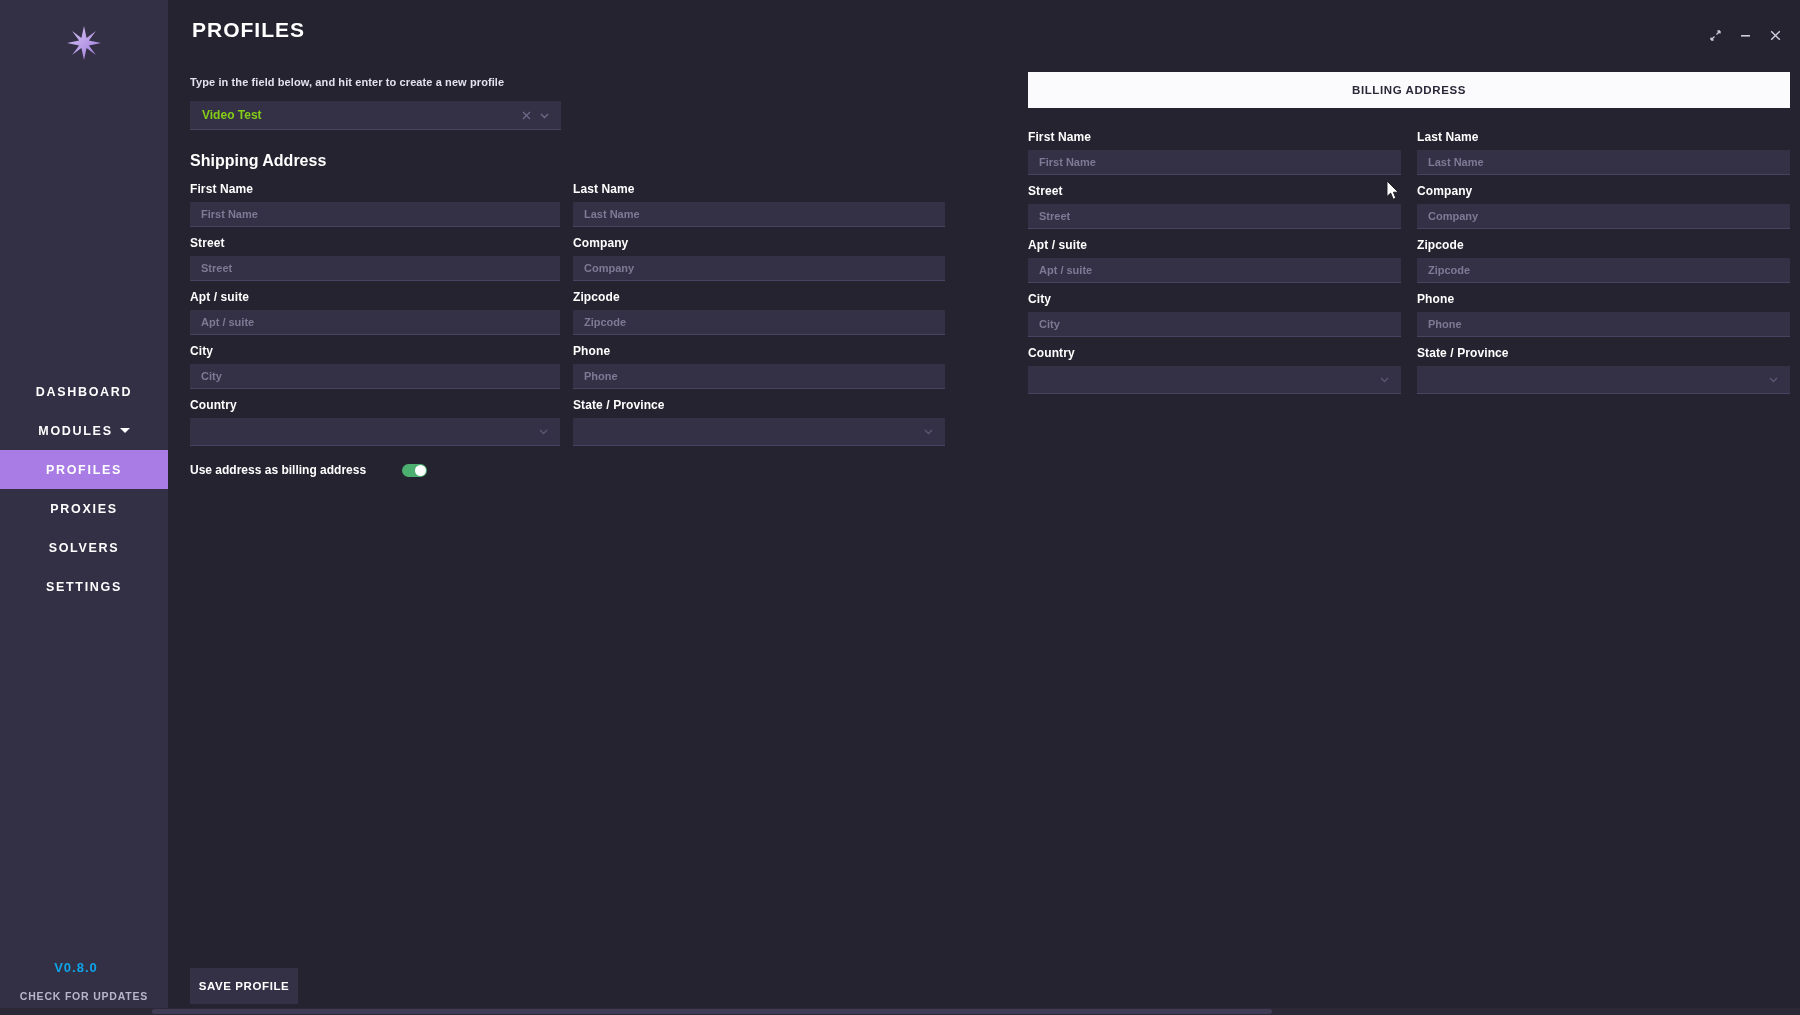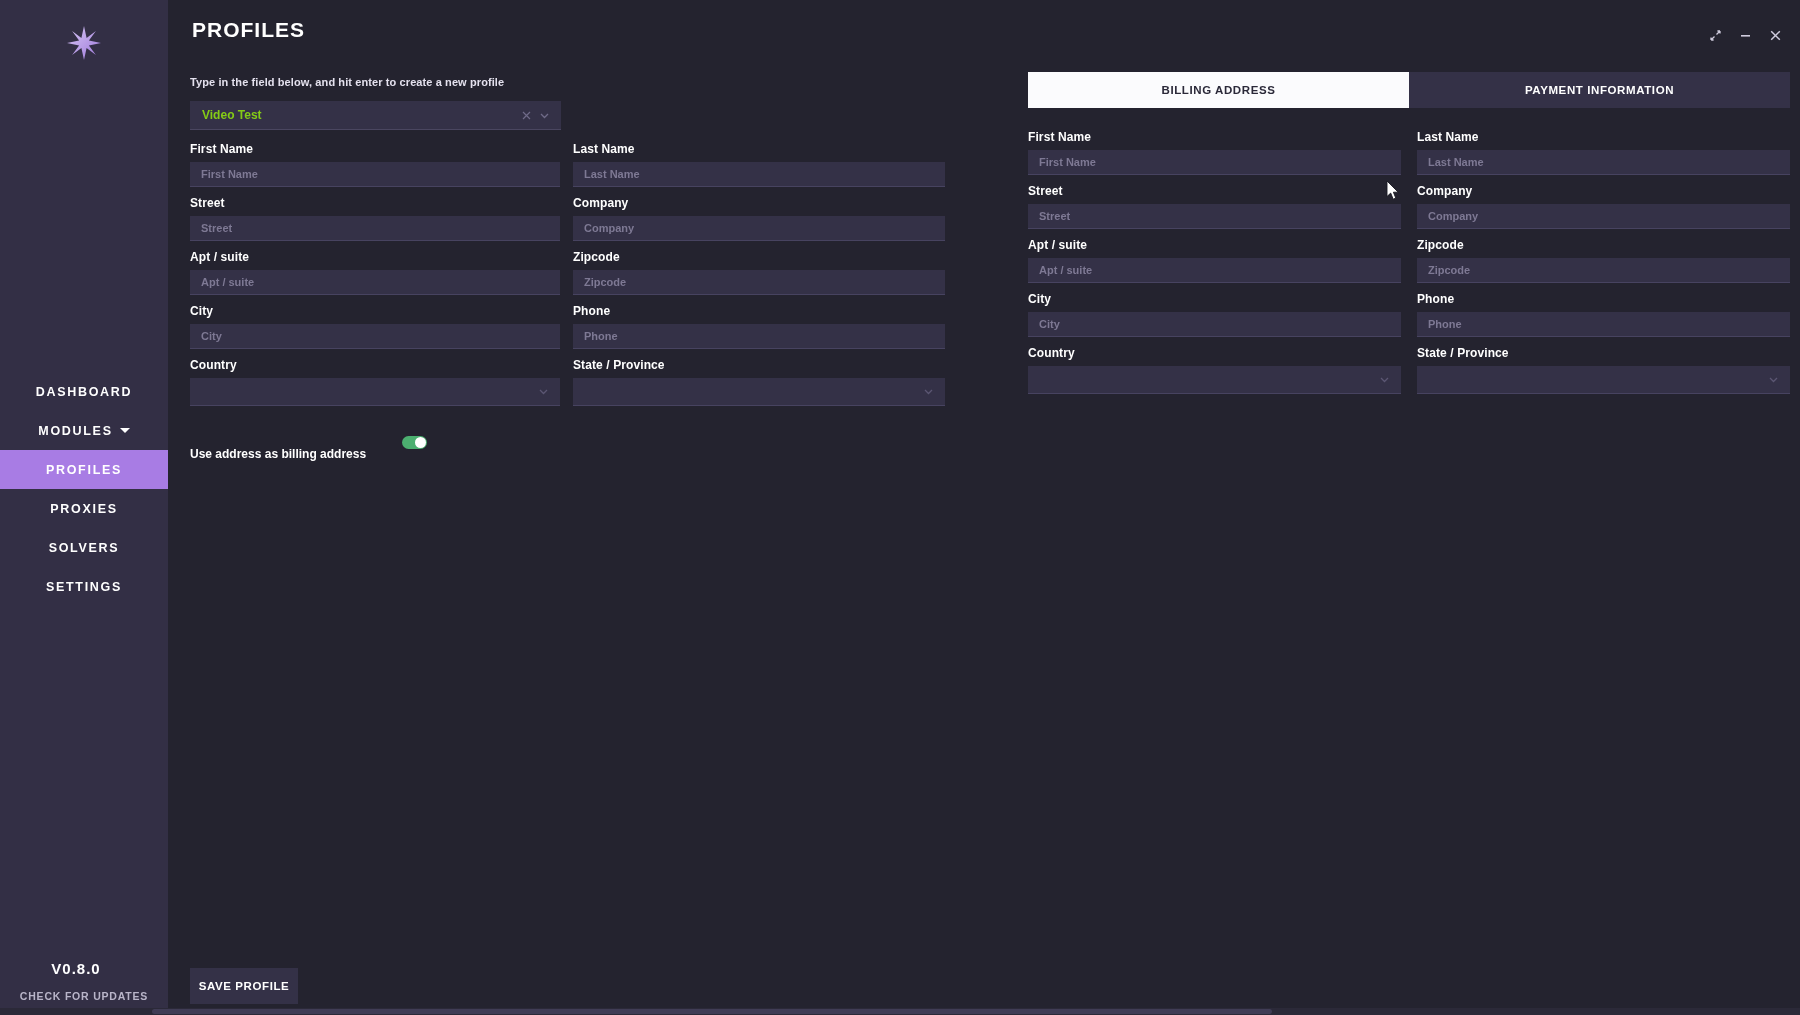--- a/index.html
+++ b/index.html
@@ -57,23 +57,23 @@
     border-left: 5px solid transparent;
     border-right: 5px solid transparent;
     border-top: 5px solid #ffffff;
   }
 
   .version {
     position: absolute;
     left: 0; right: 16px;
     top: 960px;
     text-align: center;
-    font-size: 15px;
-    font-weight: bold;
-    color: #ffffff;
+    font-size: 13px;
+    font-weight: bold;
+    color: #0ea5e9;
     letter-spacing: 1px;
   }
   .check-updates {
     position: absolute;
     left: 0; right: 0;
     top: 990px;
     text-align: center;
     font-size: 10.5px;
     font-weight: bold;
     color: #b9b5c9;
@@ -214,21 +214,20 @@
 
   .toggle-row {
     margin-top: 8px;
     display: flex; align-items: center;
   }
   .toggle-label {
     font-size: 12px;
     font-weight: bold;
     color: #ffffff;
     margin-right: 36px;
-    margin-top: 24px;
   }
   .toggle {
     width: 25px; height: 13px;
     border-radius: 8px;
     background: #4caf70;
     position: relative;
     cursor: pointer;
   }
   .toggle .knob {
     position: absolute;
@@ -400,20 +399,21 @@
             <path d="M1 1 L8 8 M8 1 L1 8"></path>
           </svg>
         </span>
         <span class="ps-icon">
           <svg width="11" height="11" viewBox="0 0 11 11" fill="none" stroke="#6f6a88" stroke-width="1.3">
             <path d="M2 4 L5.5 7.5 L9 4"></path>
           </svg>
         </span>
       </div>
 
+      <div class="sub-title">Shipping Address</div>
 
       <div class="form-grid">
 
         <div class="field">
           <div class="field-label">First Name</div>
           <input class="field-input" placeholder="First Name" style="">
         </div>
         <div class="field">
           <div class="field-label">Last Name</div>
           <input class="field-input" placeholder="Last Name" style="">
@@ -476,23 +476,20 @@
           <span class="knob"></span>
         </span>
       </div>
     </div>
 
     <div class="right-pane">
       <div class="tabs">
         <div class="tab active">
           <span>BILLING ADDRESS</span>
         </div>
-        <div class="tab">
-          <span>PAYMENT INFORMATION</span>
-        </div>
       </div>
 
       <div class="right-grid">
 
         <div class="field">
           <div class="field-label">First Name</div>
           <input class="field-input" placeholder="First Name" style="">
         </div>
         <div class="field">
           <div class="field-label">Last Name</div>

